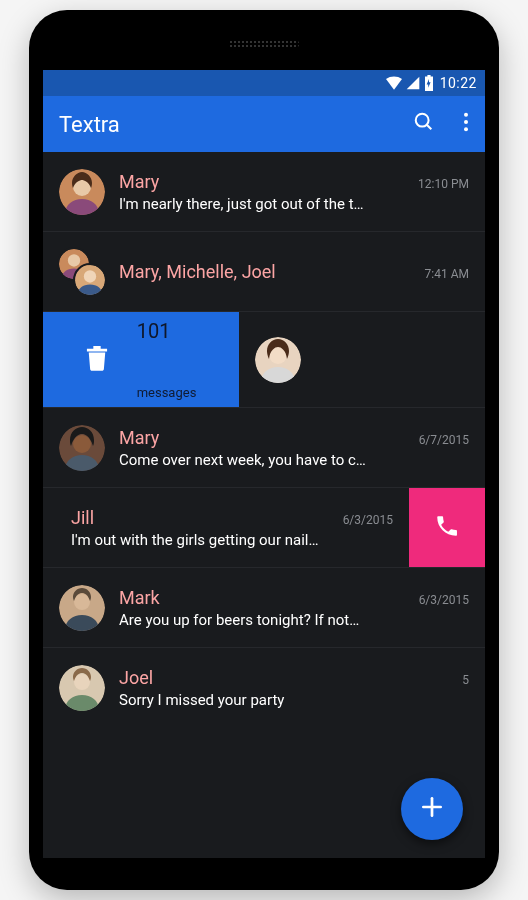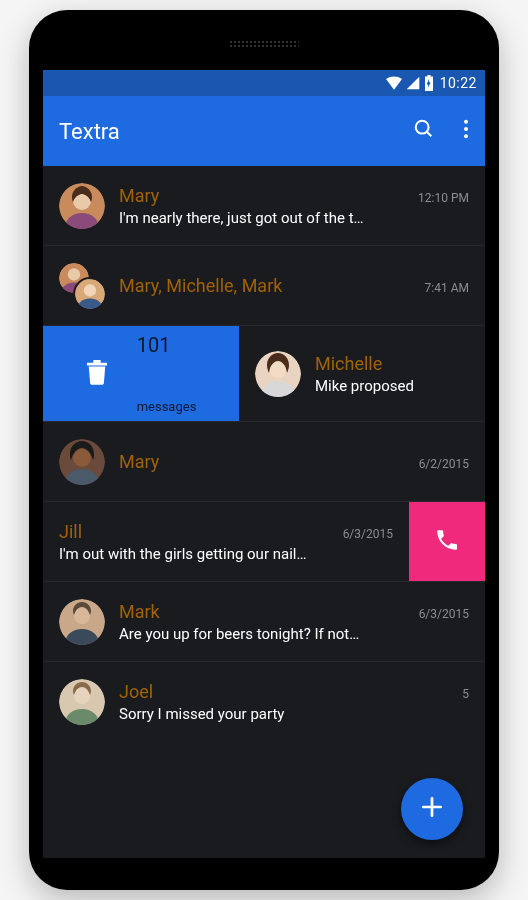--- a/index.html
+++ b/index.html
@@ -53,21 +53,21 @@
     padding: 0 8px;
     gap: 4px;
     color: #fff;
     font-size: 14px;
     font-weight: 400;
   }
   .statusbar .clock { margin-left: 2px; letter-spacing: .5px; }
   .statusbar svg { display: block; }
   
   .appbar {
-    height: 70px;
+    height: 56px;
     background: #1e6ae0;
     color: #fff;
     display: flex;
     align-items: center;
     padding: 0 16px;
   }
   .appbar-title { font-size: 22px; font-weight: 400; flex: 1; }
   .appbar-icons { display: flex; gap: 28px; align-items: center; }
   
   .list { flex: 1; overflow: hidden; position: relative; }
@@ -89,21 +89,21 @@
   .avatar svg { width: 100%; height: 100%; display:block; }
   .avatar-group { overflow: visible; }
   .avatar-group .a1, .avatar-group .a2 {
     width: 34px; height: 34px; border-radius:50%; position:absolute;
     overflow:hidden; border:2px solid #191b1e;
   }
   .avatar-group .a1 { left:-2px; top:-2px; }
   .avatar-group .a2 { right:-2px; bottom:-2px; }
   .body { flex: 1; min-width: 0; }
   .line1 { display: flex; align-items: baseline; }
-  .name { color: #a16207; font-size: 18px; font-weight: 400; flex:1; white-space: nowrap; overflow:hidden; text-overflow: ellipsis; }
+  .name { color: #fca5a5; font-size: 18px; font-weight: 400; flex:1; white-space: nowrap; overflow:hidden; text-overflow: ellipsis; }
   .timestamp { color: #8a8d92; font-size: 12px; margin-left: 8px; white-space: nowrap; }
   .preview { color: #ffffff; font-size: 15px; margin-top: 3px; white-space: nowrap; overflow:hidden; text-overflow: ellipsis; }
   
   .row-swiped-left {
     display: flex;
     height: 96px;
     border-bottom: 1px solid #26282c;
   }
   .delete-panel {
     width: 196px;
@@ -139,21 +139,21 @@
     position: absolute;
     right: 22px;
     bottom: 18px;
     width: 62px; height: 62px;
     border-radius: 50%;
     background: #1e6ae0;
     display:flex; align-items:center; justify-content:center;
     box-shadow: 0 4px 10px rgba(0,0,0,.5);
     color:#fff;
   }
-  .no-avatar .body { margin-left: 0; }
+  .no-avatar .body { margin-left: 12px; }
 </style>
 </head>
 <body>
 
 <div class="phone">
   <div class="speaker"></div>
   <div class="screen">
 
     <div class="statusbar">
       <span>
@@ -226,21 +226,21 @@
           <div class="a2">
               <svg viewBox="0 0 34 34">
                 <circle cx="17" cy="17" r="17" fill="#d8a878"></circle>
                 <circle cx="17" cy="13" r="7" fill="#f0d5b8"></circle>
                 <path d="M3 34c0-8 6-12 14-12s14 4 14 12" fill="#3a5a8a"></path>
               </svg>
             </div>
         </div>
         <div class="body">
           <div class="line1">
-            <div class="name">Mary, Michelle, Mark</div>
+            <div class="name">Mary, Michelle, Joel</div>
             <div class="timestamp">7:41 AM</div>
           </div>
         </div>
       </div>
 
       <div class="row-swiped-left">
         <div class="delete-panel">
           <span>
             <svg width="22" height="26" viewBox="0 0 24 28" fill="#fff">
                 <path d="M3 8h18l-1.5 18c0 1-1 2-2 2H6.5c-1 0-2-1-2-2L3 8zM1 4h22v3H1zM8 1h8v3H8z"></path>
@@ -253,43 +253,38 @@
         </div>
         <div class="row-content">
           <div class="avatar">
             <svg viewBox="0 0 46 46">
                 <circle cx="23" cy="23" r="23" fill="#e8d4c0"></circle>
                 <circle cx="23" cy="18" r="9" fill="#f2dcc6"></circle>
                 <path d="M6 46c0-11 8-16 17-16s17 5 17 16" fill="#d8d8d8"></path>
                 <path d="M12 14c0-7 5-12 11-12s11 5 11 12c0 4-2 8-2 8-1-9-6-12-9-12s-8 3-9 12c0 0-2-4-2-8z" fill="#4a2c1a"></path>
               </svg>
           </div>
-          <div class="body">
-            <div class="line1">
-              <div class="name">Michelle</div>
-            </div>
-            <div class="preview">Mike proposed</div>
-          </div>
         </div>
       </div>
 
       <div class="row">
         <div class="avatar">
           <svg viewBox="0 0 46 46">
               <circle cx="23" cy="23" r="23" fill="#6a4a3a"></circle>
               <circle cx="23" cy="19" r="9" fill="#8a5a3a"></circle>
               <path d="M6 46c0-11 8-16 17-16s17 5 17 16" fill="#4a5a6a"></path>
               <path d="M11 15c0-8 6-13 12-13s12 5 12 13c0 2 0 4-1 6-3-10-8-12-11-12s-8 2-11 12c-1-2-1-4-1-6z" fill="#1a1a1a"></path>
             </svg>
         </div>
         <div class="body">
           <div class="line1">
             <div class="name">Mary</div>
-            <div class="timestamp">6/2/2015</div>
-          </div>
+            <div class="timestamp">6/7/2015</div>
+          </div>
+          <div class="preview">Come over next week, you have to c…</div>
         </div>
       </div>
 
       <div class="row-swiped-right">
         <div class="row-content no-avatar">
           <div class="body">
             <div class="line1">
               <div class="name">Jill</div>
               <div class="timestamp">6/3/2015</div>
             </div>

